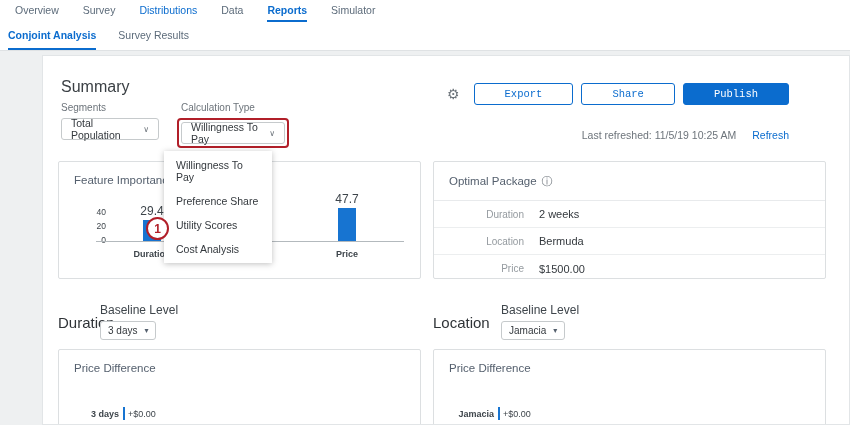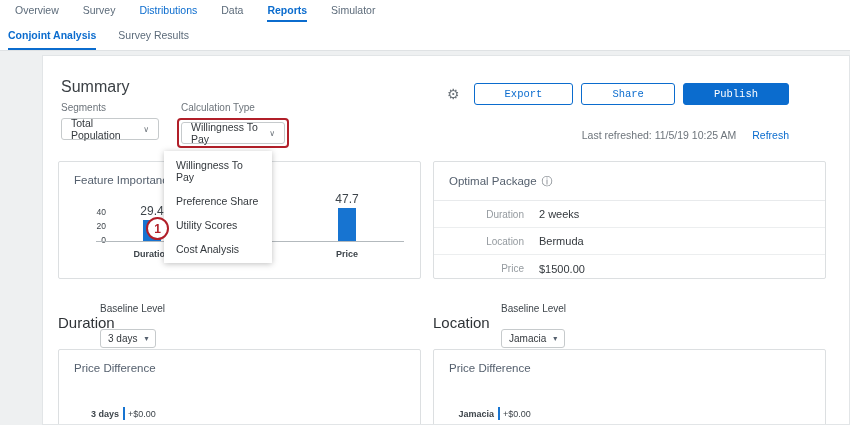--- a/index.html
+++ b/index.html
@@ -73,21 +73,21 @@
   .optimal-card .card-title { padding-bottom:11px; border-bottom:1px solid #e8eaec; }
   .info-icon { font-size:11px; color:#6d747b; margin-left:5px; cursor:pointer; }
   .op-row { display:flex; align-items:center; height:27px; border-bottom:1px solid #eceeef;
             padding-left:34px; }
   .op-row:last-child { border-bottom:none; }
   .op-label { width:56px; text-align:right; font-size:10px; color:#949a9f; }
   .op-value { margin-left:15px; font-size:11px; color:#33383d; }
 
   .section-heading { position:absolute; top:258px; font-size:15px; color:#2f3337; }
   .baseline-group { position:absolute; top:247px; }
-  .baseline-label { font-size:10px; color:#3e454b; margin-bottom:14px; }
+  .baseline-label { font-size:12px; color:#3e454b; margin-bottom:3px; }
   .mini-dropdown { display:inline-flex; align-items:center; gap:7px; height:19px; padding:0 7px;
                    background:#fff; border:1px solid #c6cacc; border-radius:3px;
                    font-size:10px; color:#33383d; cursor:pointer; }
   .mini-chev { font-size:8px; color:#55606e; }
 
   .pd-card-left  { left:15px;  top:293px; width:363px; height:115px; }
   .pd-card-right { left:390px; top:293px; width:393px; height:115px; }
   .pd-row { position:absolute; top:57px; left:14px; display:flex; align-items:center; }
   .pd-label { width:46px; text-align:right; font-size:9px; font-weight:bold; color:#3e454b; }
   .pd-tick { width:2px; height:13px; background:#1774d1; margin:0 3px 0 4px; }

